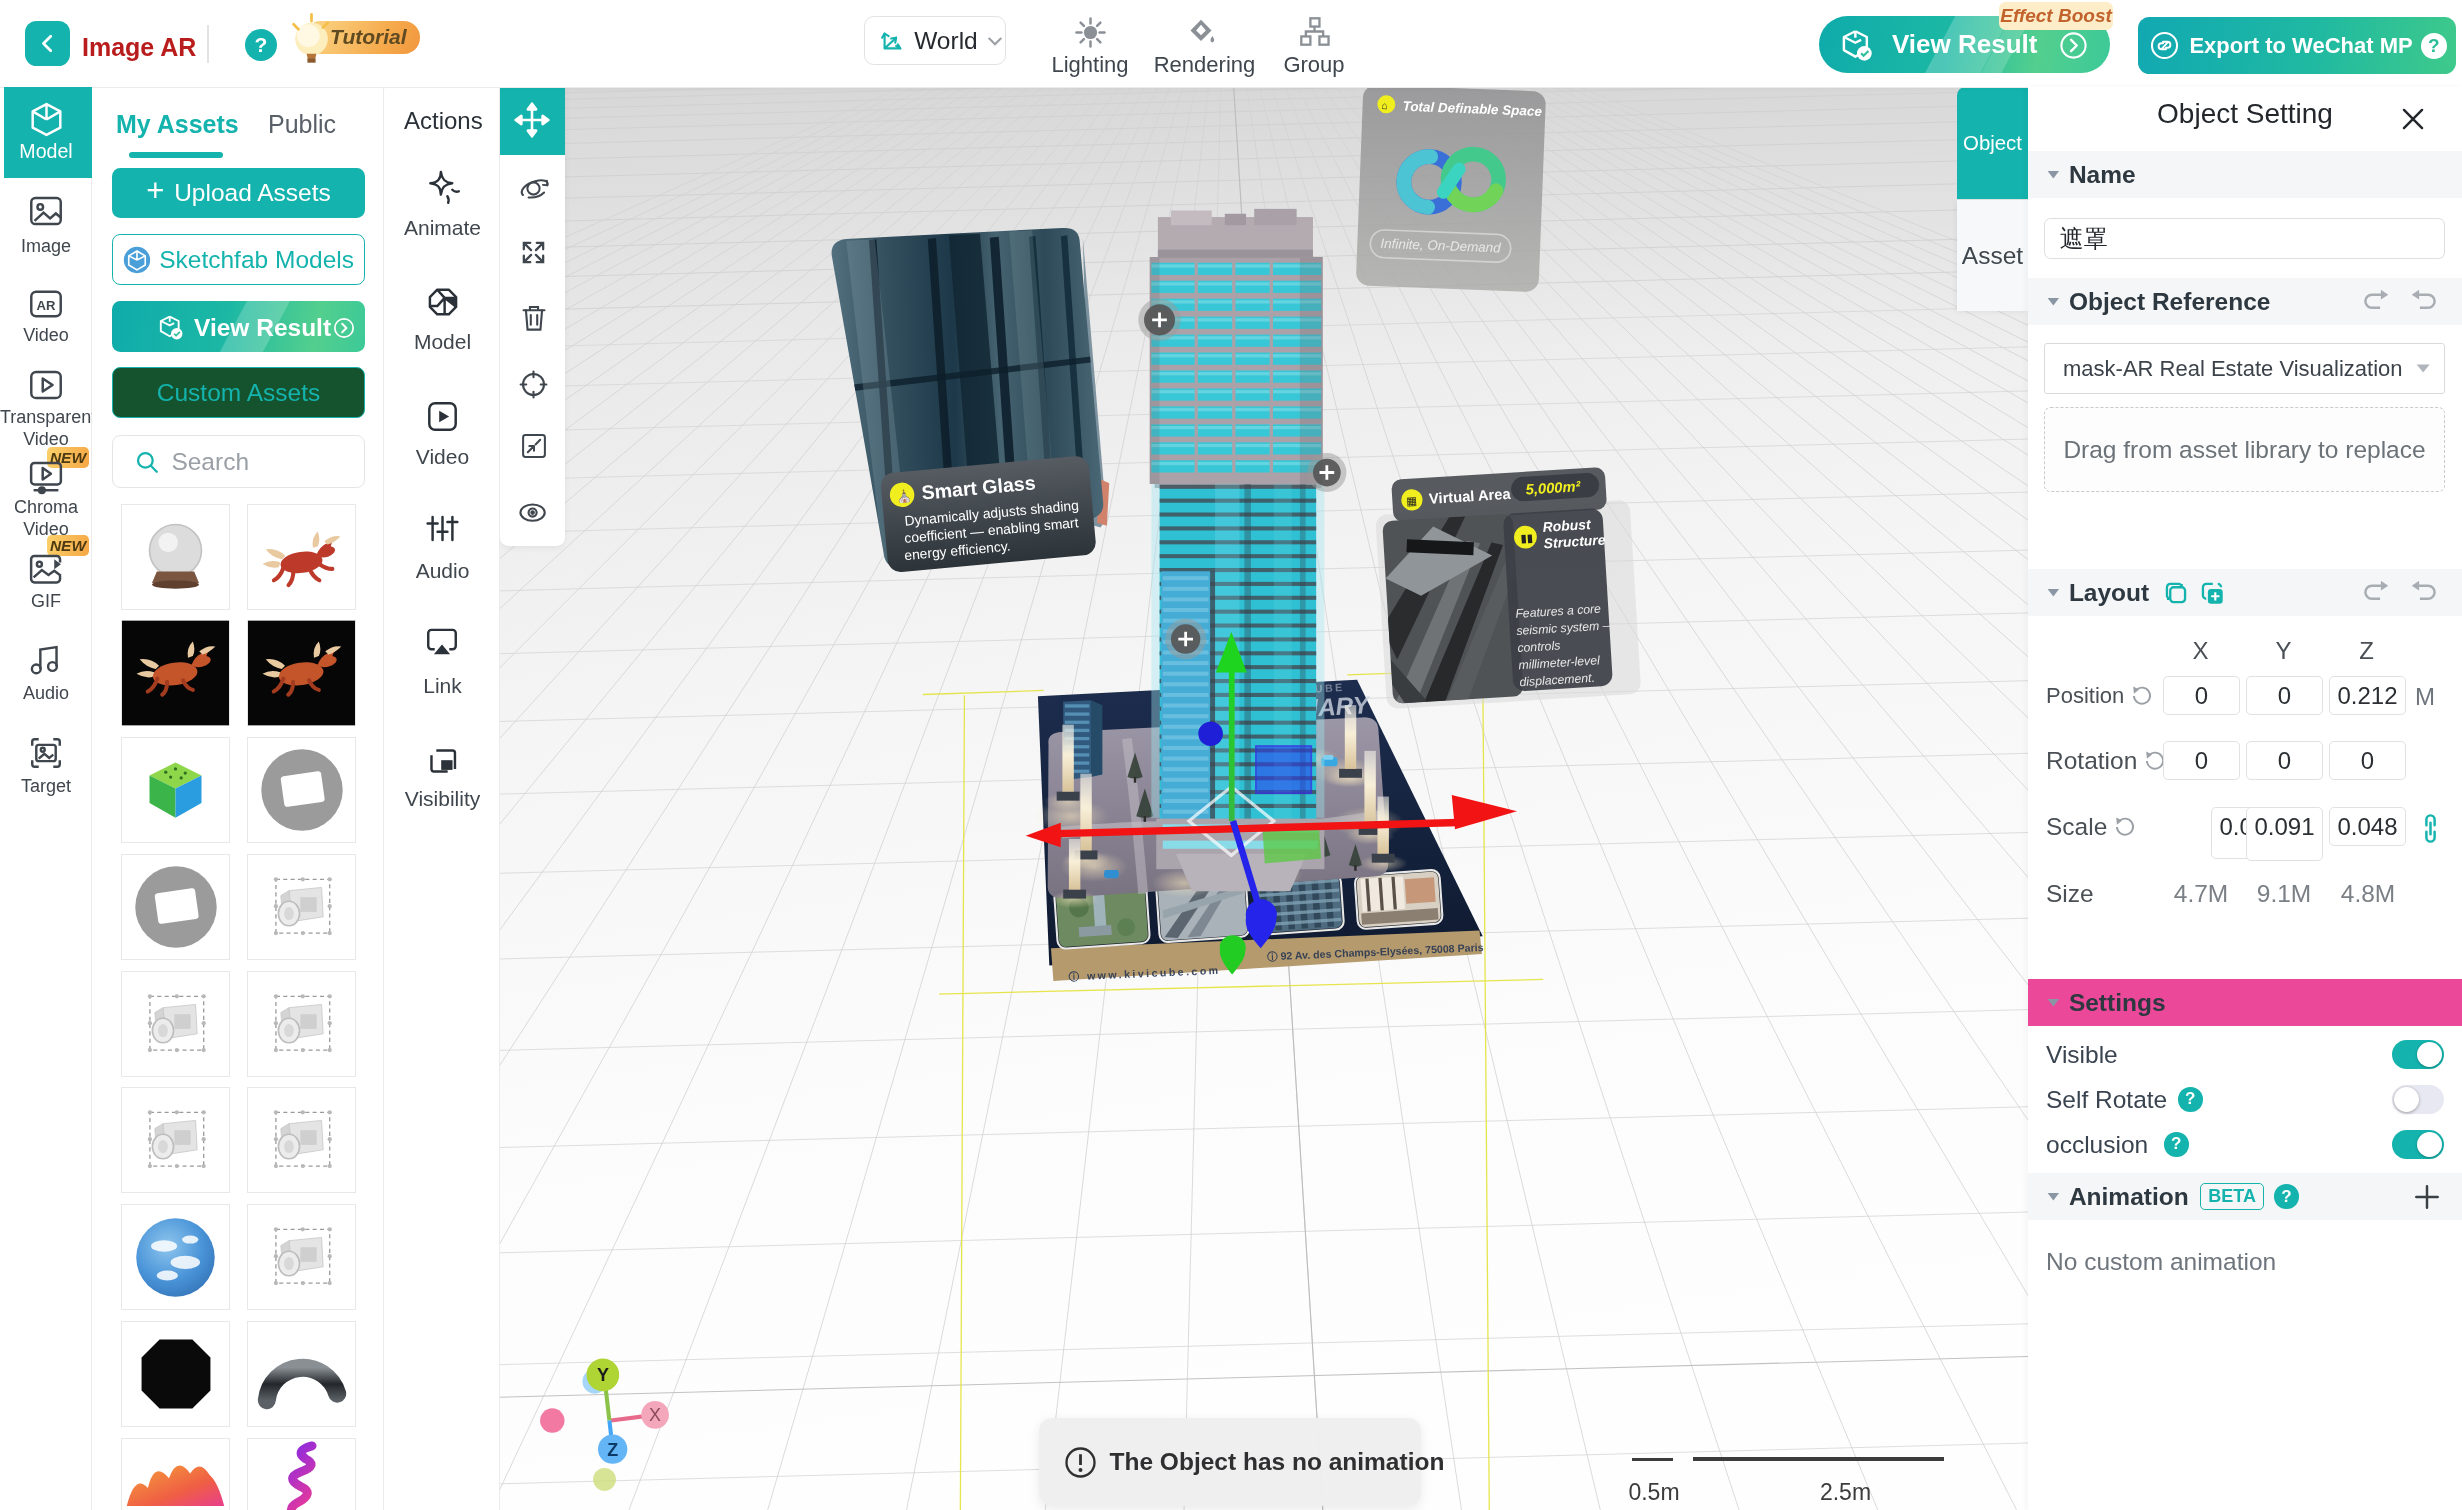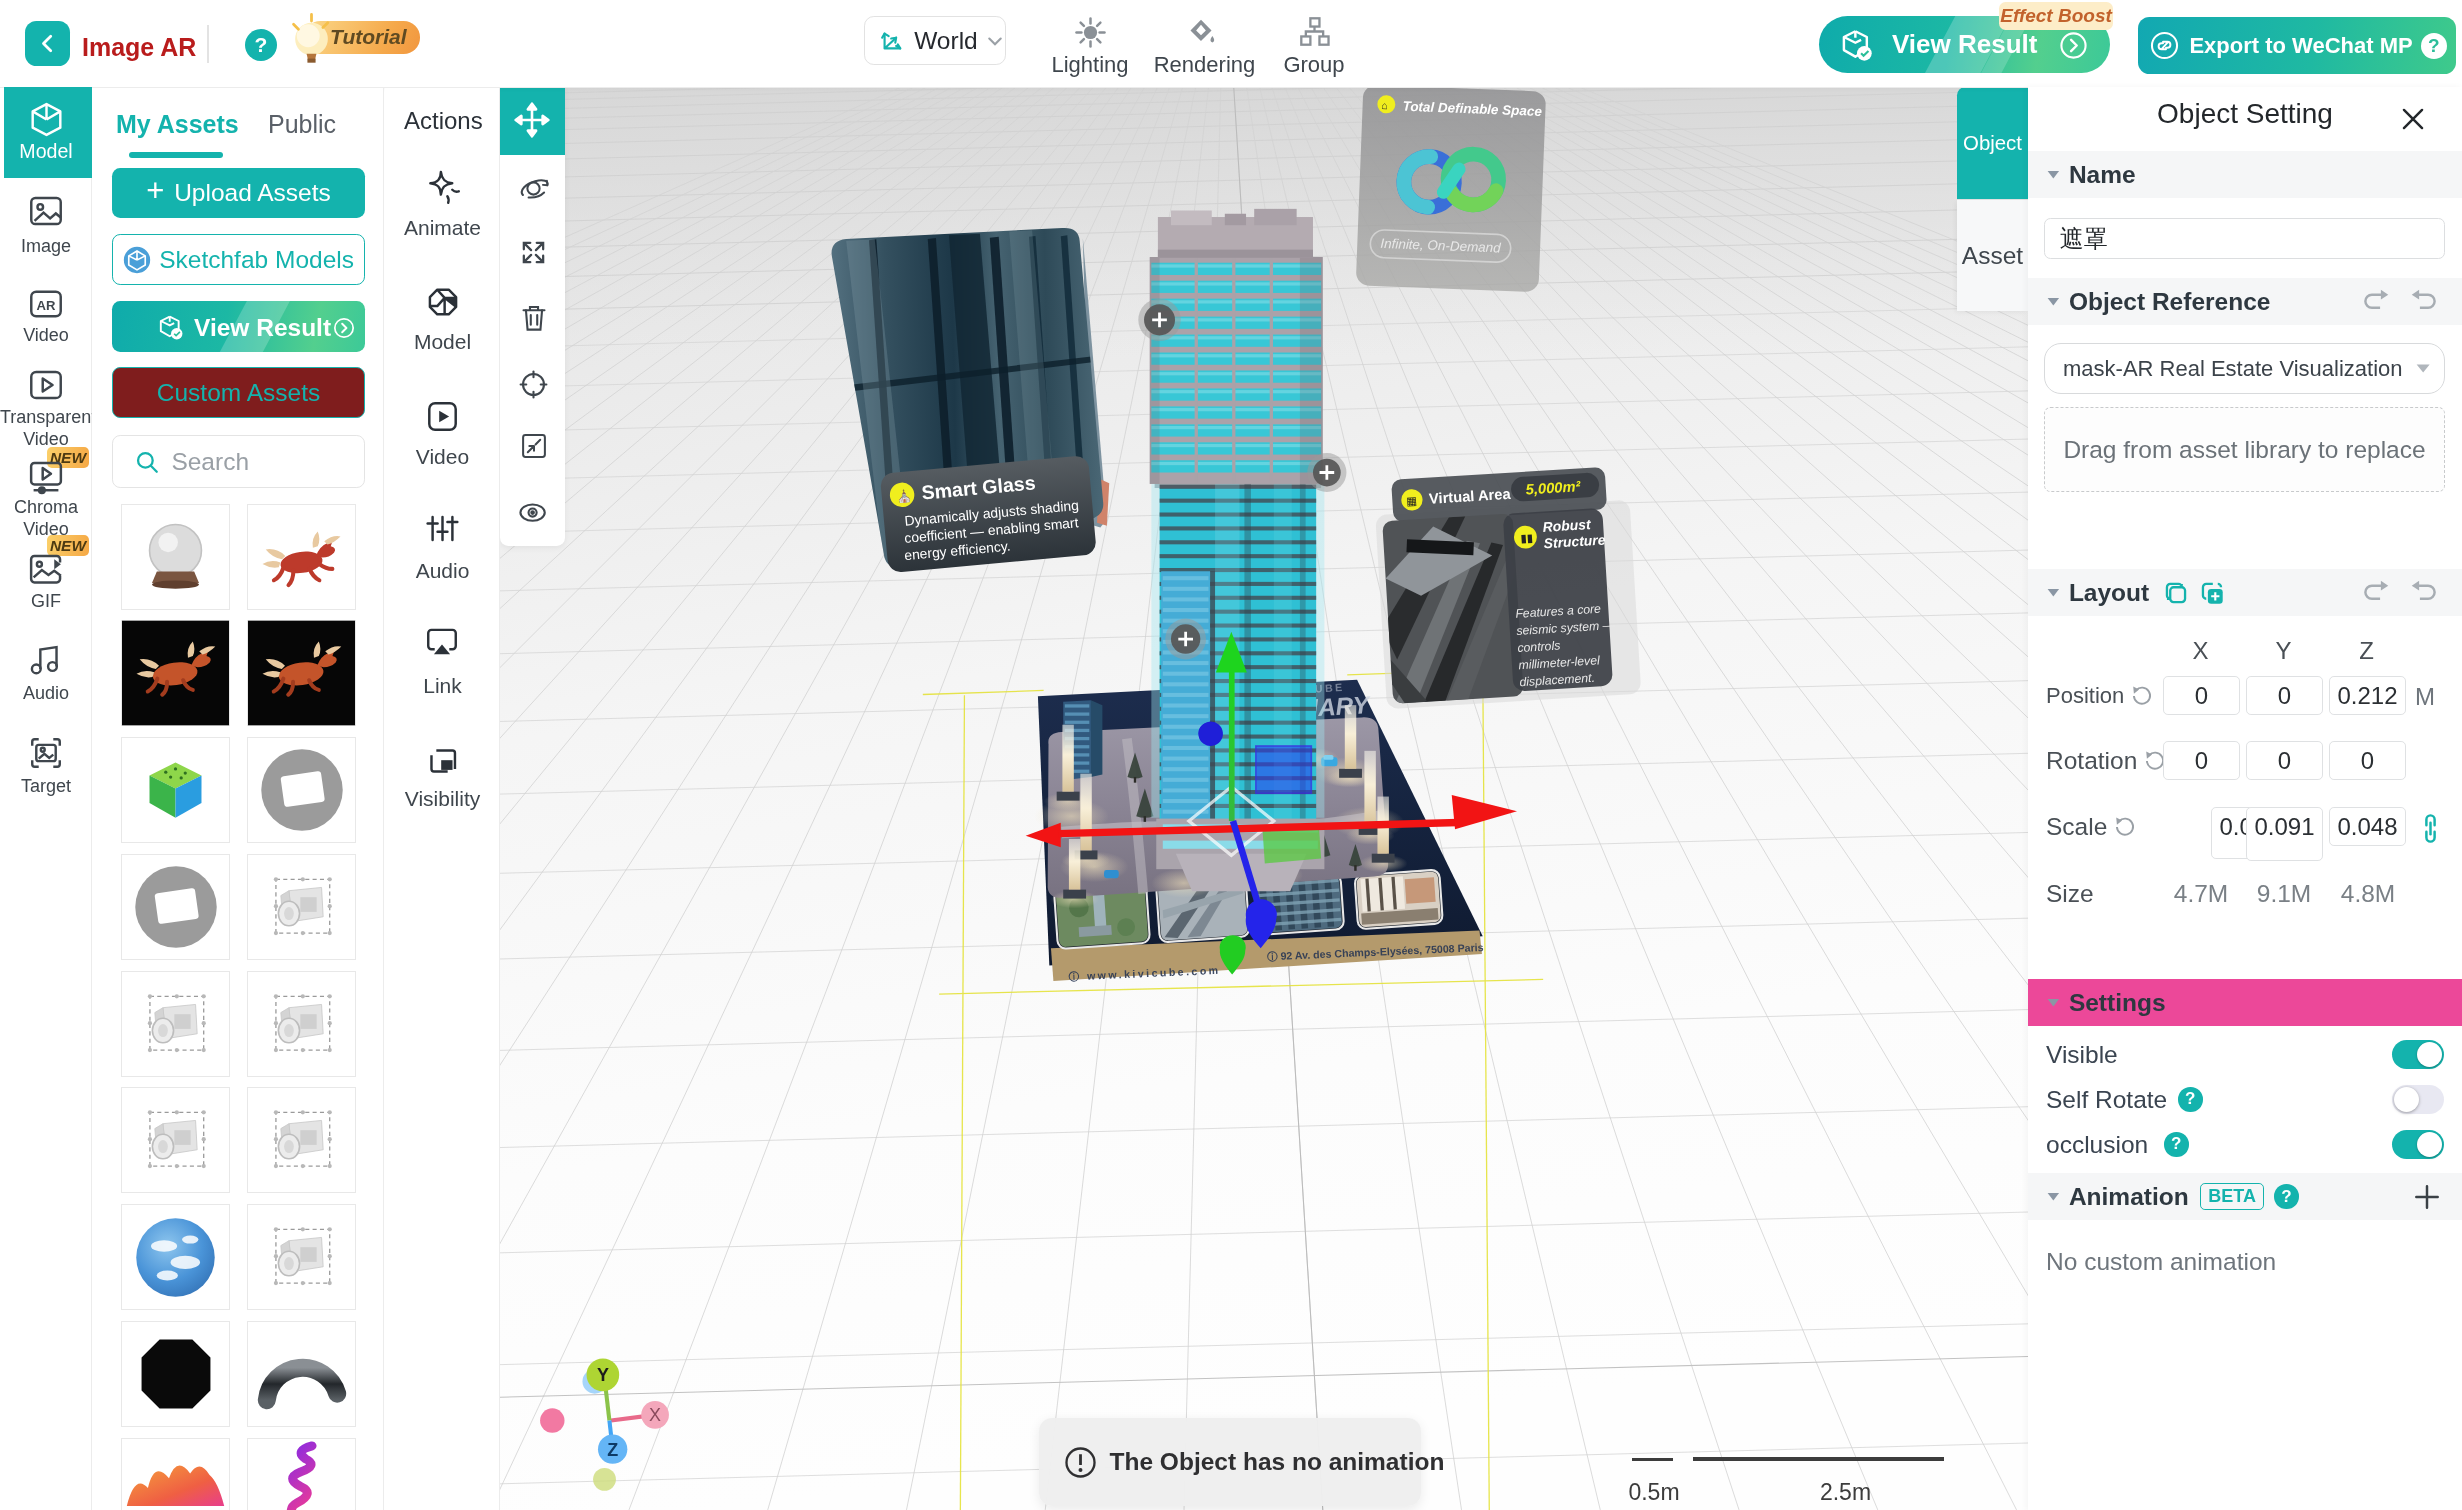--- a/index.html
+++ b/index.html
@@ -742,21 +742,21 @@
         <path d="M20,4 v8 M6,11 l14,7 7,-3.5"></path>
       </g>
 <circle cx="31" cy="31" r="9" fill="#fff"></circle>
       <path d="M27,31 l3,3 l6,-6" stroke="#2bbf9a" stroke-width="2.6" fill="none"></path>
     </svg>
     <div class="abs" style="left:194px;top:314px;font-size:24.5px;color:#fff;font-weight:bold;">View Result</div>
     <svg class="abs" style="left:333px;top:317px" width="22" height="22" viewBox="0 0 36 36">
       <circle cx="18" cy="18" r="15" fill="none" stroke="#fff" stroke-width="2.8"></circle>
       <path d="M15,11 l7,7 l-7,7" stroke="#fff" stroke-width="3.2" fill="none" stroke-linecap="round" stroke-linejoin="round"></path>
     </svg>
-    <div class="abs flx" style="left:112px;top:367px;width:253px;height:51px;background:#7f1d1d;border:1.6px solid #14b3ad;border-radius:8.2px;justify-content:center;">
+    <div class="abs flx" style="left:112px;top:367px;width:253px;height:51px;background:#14532d;border:1.6px solid #14b3ad;border-radius:8.2px;justify-content:center;">
 <span style="font-size:24.5px;color:#14b3ad;">Custom Assets</span>
     </div>
     <div class="abs flx" style="left:112px;top:435px;width:253px;height:53px;background:#fff;border:1.6px solid #e4e4e4;border-radius:8.2px;">
 <svg style="margin-left:21px" width="26" height="26" viewBox="0 0 32 32">
         <circle cx="14" cy="14" r="9" fill="none" stroke="#14b3ad" stroke-width="2.8"></circle>
         <line x1="21" y1="21" x2="28" y2="28" stroke="#14b3ad" stroke-width="2.8" stroke-linecap="round"></line>
       </svg>
 <span style="margin-left:11.4px;font-size:24.5px;color:#9aa0a6;">Search</span>
     </div>
     <div class="abs" style="left:121px;top:504px;width:109px;height:106px;background:#fff;border:0.8px solid #e8e8e8;display:flex;align-items:center;justify-content:center;">
@@ -1073,21 +1073,21 @@
         <g transform="scale(-1,1) translate(-34,0)">
           <path d="M10,7 H22 a8,8 0 0 1 0,16 H12" fill="none" stroke="#a7adb3" stroke-width="3"></path>
           <polygon points="11,1 11,13 2,7" fill="#a7adb3"></polygon>
         </g>
       </svg>
       <svg style="position:absolute;right:24.5px" width="28" height="24.5" viewBox="0 0 34 30">
         <path d="M10,7 H22 a8,8 0 0 1 0,16 H12" fill="none" stroke="#a7adb3" stroke-width="3"></path>
         <polygon points="11,1 11,13 2,7" fill="#a7adb3"></polygon>
       </svg>
     </div>
-    <div class="abs flx" style="left:2044px;top:343px;width:401px;height:51px;border:1.6px solid #d8dadc;border-radius:17px;background:#fff;">
+    <div class="abs flx" style="left:2044px;top:343px;width:401px;height:51px;border:1.6px solid #d8dadc;border-radius:3px;background:#fff;">
 <span style="margin-left:18px;font-size:22px;color:#3c434a;">mask-AR Real Estate Visualization</span>
 <svg style="position:absolute;right:13px" width="16.3" height="13" viewBox="0 0 20 16">
         <polygon points="2,3 18,3 10,13" fill="#b0b6bc"></polygon>
       </svg>
     </div>
     <div class="abs flx" style="left:2044px;top:407px;width:401px;height:85px;border:1.6px dashed #c8cacc;border-radius:6.5px;background:#fdfdfd;justify-content:center;">
       <span style="font-size:24.5px;color:#6b7278;">Drag from asset library to replace</span>
     </div>
     <div class="abs flx" style="left:2028px;top:569px;width:434px;height:47px;background:#f5f6f7;">
       <svg style="margin-left:18px" width="14.7" height="14.7" viewBox="0 0 18 18">

